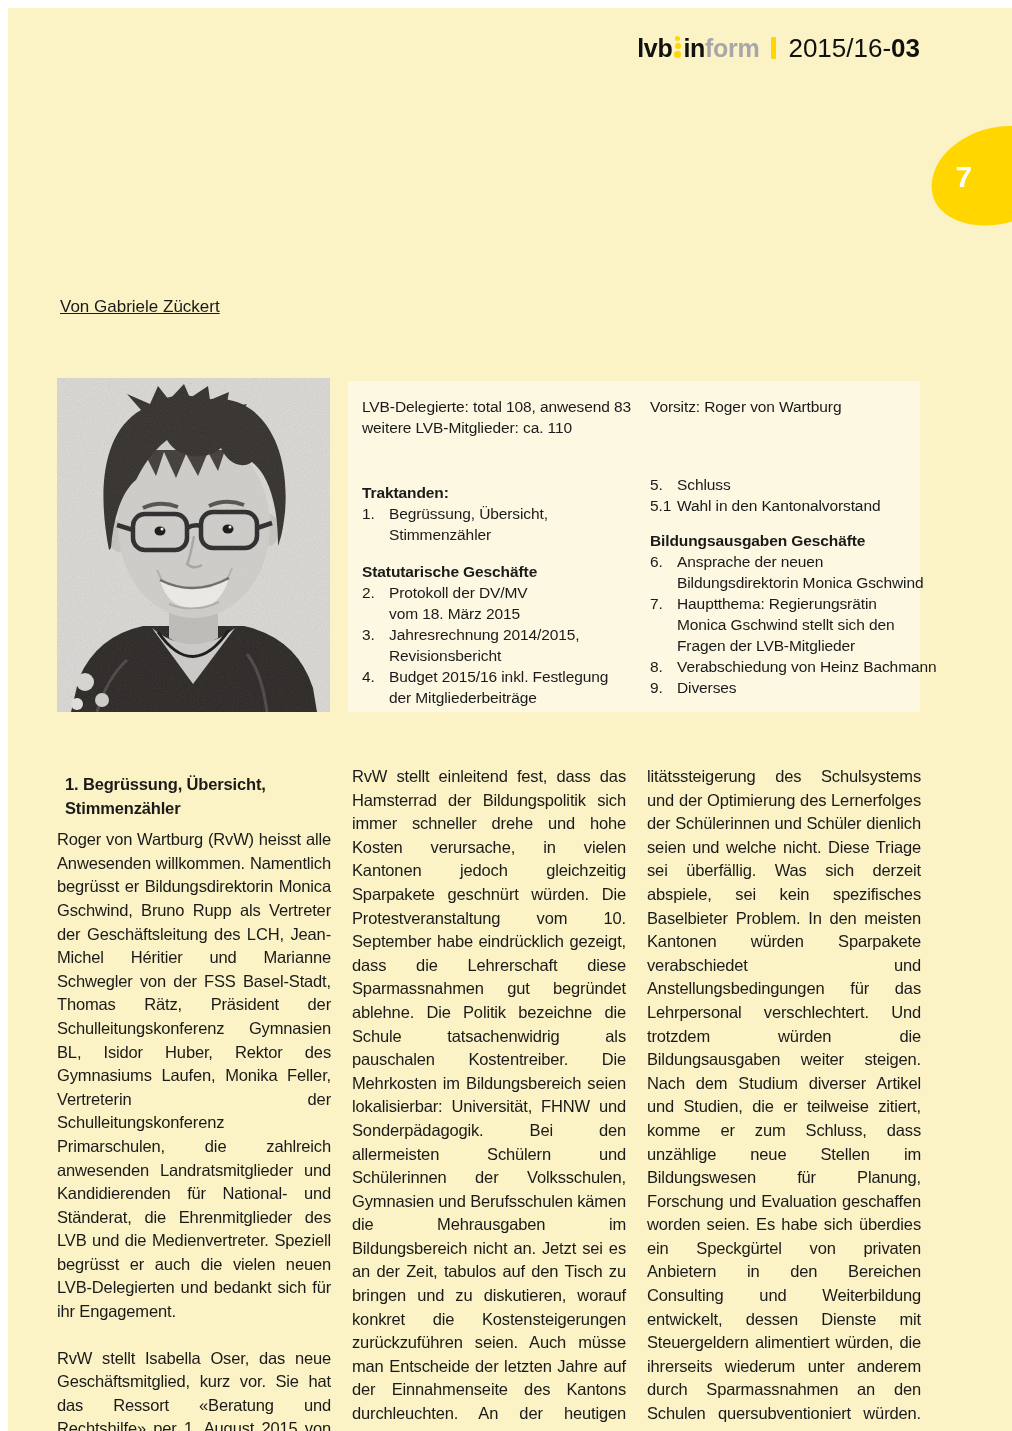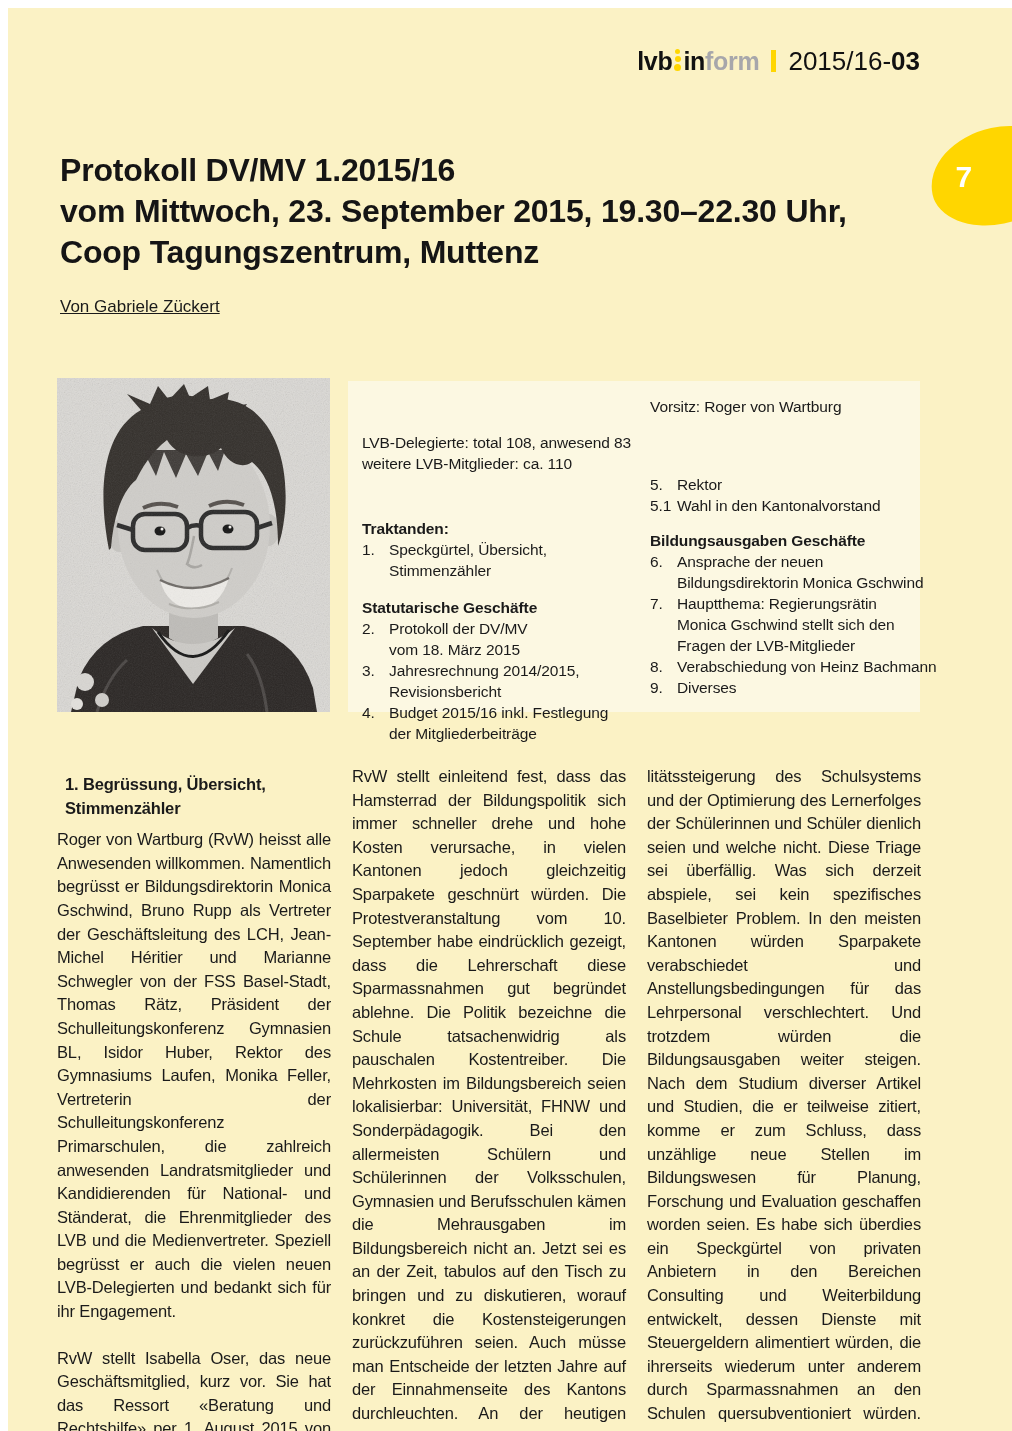--- a/index.html
+++ b/index.html
@@ -6,21 +6,21 @@
   body{
     background:#ffffff;
     font-family:"Liberation Sans","DejaVu Sans",sans-serif;
     color:#1a1a1a;
     -webkit-font-smoothing:antialiased;
   }
   .canvas{position:relative;width:1012px;height:1431px;overflow:hidden;background:#ffffff;}
   .page{position:absolute;left:8px;top:8px;width:1004px;height:1423px;background:#FBF2C5;}
 
   
-  .masthead{position:absolute;top:45px;right:92px;display:flex;align-items:center;height:32px;justify-content:flex-end;}
+  .masthead{position:absolute;top:32px;right:92px;display:flex;align-items:center;height:32px;justify-content:flex-end;}
   .logo{display:flex;align-items:center;font-size:25px;font-weight:800;letter-spacing:-0.3px;color:#111;}
   .dots{display:inline-flex;flex-direction:column;align-items:center;justify-content:flex-end;gap:2px;height:22px;margin:0 2px 2px 2px;}
   .dot{border-radius:50%;background:#FFD600;}
   .d1{width:5px;height:5px;}
   .d2{width:6px;height:6px;}
   .d3{width:7px;height:7px;}
   .logo-form{color:#A7A7AB;}
   .sep{width:5px;height:22px;background:#FFD600;margin:0 12px;}
   .issue{font-size:26px;color:#111;display:flex;}
   .issue .bold{font-weight:700;}
@@ -34,21 +34,21 @@
   .title{position:absolute;left:60px;top:150px;font-size:32px;font-weight:800;line-height:41px;letter-spacing:-0.2px;color:#151515;}
   .byline{position:absolute;left:60px;top:297px;font-size:17px;text-decoration:underline;}
 
   
   .photo{position:absolute;left:57px;top:378px;width:273px;height:334px;overflow:hidden;}
   .photo svg{display:block;width:100%;height:100%;}
 
   
   .infobox{position:absolute;left:348px;top:381px;width:572px;height:331px;background:#FCF8E2;
            box-sizing:border-box;padding:15px 14px;display:flex;font-size:15.5px;line-height:21px;letter-spacing:-0.1px;}
-  .ib-left{width:288px;flex:none;margin-top:36px;}
+  .ib-left{width:288px;flex:none;}
   .ib-right{flex:1;min-width:0;}
   .ib-line{white-space:nowrap;}
   .ib-bold{font-weight:700;white-space:nowrap;}
   .sp44{height:44px;} .sp16{height:16px;} .sp57{height:57px;} .sp14{height:14px;}
   .item{display:flex;}
   .item .num{width:27px;flex:none;}
   .item .txt{flex:1;min-width:0;}
   .item .ln{display:block;white-space:nowrap;}
 
   
@@ -80,25 +80,20 @@
     <span class="issue">
       <span>2015/16-</span>
       <span class="bold">03</span>
     </span>
   </div>
 
   <div class="blob">
     <span class="num">7</span>
   </div>
 
-  <div class="title">
-    <div>Protokoll DV/MV 1.2015/16</div>
-    <div>vom Mittwoch, 23. September 2015, 19.30–22.30 Uhr,</div>
-    <div>Coop Tagungszentrum, Muttenz</div>
-  </div>
   <div class="byline">Von Gabriele Zückert</div>
 
   <div class="photo">
     <svg viewBox="0 0 273 334" preserveAspectRatio="none">
       <defs>
         <filter id="noise" x="0" y="0" width="100%" height="100%">
           <feTurbulence type="fractalNoise" baseFrequency="0.9" numOctaves="2" stitchTiles="stitch"></feTurbulence>
           <feColorMatrix type="saturate" values="0"></feColorMatrix>
         </filter>
       </defs>
@@ -156,21 +151,21 @@
 
   <div class="infobox">
     <div class="ib-left">
       <div class="ib-line">LVB-Delegierte: total 108, anwesend 83</div>
       <div class="ib-line">weitere LVB-Mitglieder: ca. 110</div>
       <div class="sp44"></div>
       <div class="ib-bold">Traktanden:</div>
       <div class="item">
         <span class="num">1.</span>
         <span class="txt">
-          <span class="ln">Speckgürtel, Übersicht,</span>
+          <span class="ln">Begrüssung, Übersicht,</span>
           <span class="ln">Stimmenzähler</span>
         </span>
       </div>
       <div class="sp16"></div>
       <div class="ib-bold">Statutarische Geschäfte</div>
       <div class="item">
         <span class="num">2.</span>
         <span class="txt">
           <span class="ln">Protokoll der DV/MV</span>
           <span class="ln">vom 18. März 2015</span>
@@ -190,21 +185,21 @@
           <span class="ln">der Mitgliederbeiträge</span>
         </span>
       </div>
     </div>
     <div class="ib-right">
       <div class="ib-line">Vorsitz: Roger von Wartburg</div>
       <div class="sp57"></div>
       <div class="item">
         <span class="num">5.</span>
         <span class="txt">
-            <span class="ln">Rektor</span>
+            <span class="ln">Schluss</span>
           </span>
       </div>
       <div class="item">
         <span class="num">5.1</span>
         <span class="txt">
             <span class="ln">Wahl in den Kantonalvorstand</span>
           </span>
       </div>
       <div class="sp14"></div>
       <div class="ib-bold">Bildungsausgaben Geschäfte</div>

